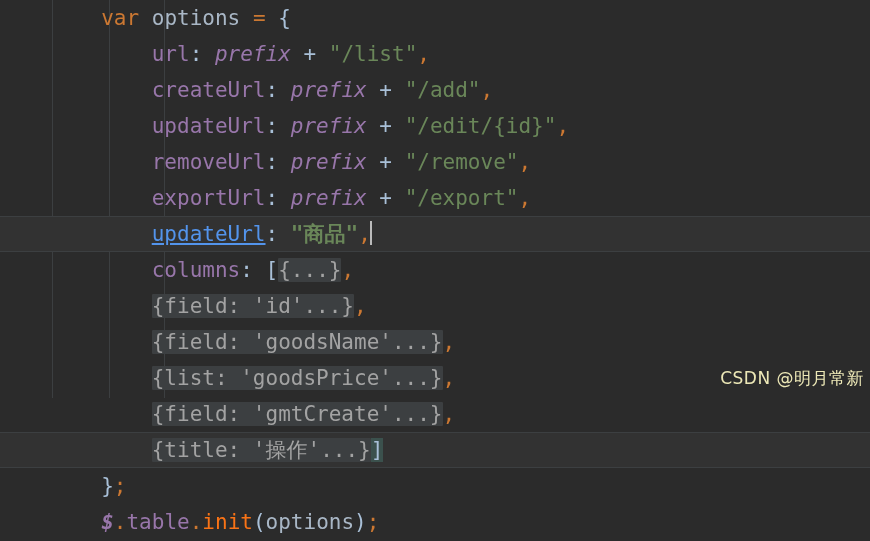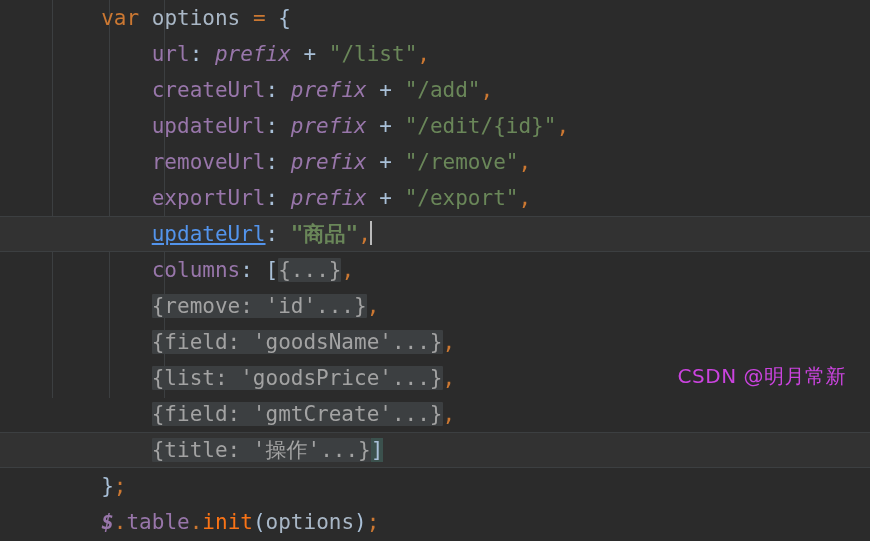--- a/index.html
+++ b/index.html
@@ -93,24 +93,24 @@
     width: 2px;
     height: 24px;
     background: #bbbbbb;
     vertical-align: -4px;
     margin-left: -1px;
   }
 
   
   .watermark {
     position: absolute;
-    right: 24px;
+    right: 6px;
     bottom: 8px;
-    color: #d946ef;
-    font-size: 20px;
+    color: #fef9c3;
+    font-size: 17px;
     font-family: "DejaVu Sans", "Liberation Sans", sans-serif;
     letter-spacing: 0.5px;
     opacity: 0.92;
   }
 </style>
 </head>
 <body>
 
 <div id="editor">
 
@@ -120,21 +120,21 @@
 
   <div class="code-area" id="code-area">
       <div class="code-line"><span class="line-text"><span class="t-default">        </span><span class="t-keyword">var</span><span class="t-default"> </span><span class="t-default">options</span><span class="t-default"> </span><span class="t-punct">=</span><span class="t-default"> </span><span class="t-brace">{</span></span></div>
       <div class="code-line"><span class="line-text"><span class="t-default">            </span><span class="t-prop">url</span><span class="t-colon">:</span><span class="t-default"> </span><span class="t-field">prefix</span><span class="t-default"> </span><span class="t-brace">+</span><span class="t-default"> </span><span class="t-string">"/list"</span><span class="t-punct">,</span></span></div>
       <div class="code-line"><span class="line-text"><span class="t-default">            </span><span class="t-prop">createUrl</span><span class="t-colon">:</span><span class="t-default"> </span><span class="t-field">prefix</span><span class="t-default"> </span><span class="t-brace">+</span><span class="t-default"> </span><span class="t-string">"/add"</span><span class="t-punct">,</span></span></div>
       <div class="code-line"><span class="line-text"><span class="t-default">            </span><span class="t-prop">updateUrl</span><span class="t-colon">:</span><span class="t-default"> </span><span class="t-field">prefix</span><span class="t-default"> </span><span class="t-brace">+</span><span class="t-default"> </span><span class="t-string">"/edit/{id}"</span><span class="t-punct">,</span></span></div>
       <div class="code-line"><span class="line-text"><span class="t-default">            </span><span class="t-prop">removeUrl</span><span class="t-colon">:</span><span class="t-default"> </span><span class="t-field">prefix</span><span class="t-default"> </span><span class="t-brace">+</span><span class="t-default"> </span><span class="t-string">"/remove"</span><span class="t-punct">,</span></span></div>
       <div class="code-line"><span class="line-text"><span class="t-default">            </span><span class="t-prop">exportUrl</span><span class="t-colon">:</span><span class="t-default"> </span><span class="t-field">prefix</span><span class="t-default"> </span><span class="t-brace">+</span><span class="t-default"> </span><span class="t-string">"/export"</span><span class="t-punct">,</span></span></div>
       <div class="code-line hl"><span class="line-text"><span class="t-default">            </span><span class="t-ident-link">updateUrl</span><span class="t-colon">:</span><span class="t-default"> </span><span class="t-string-b">"商品"</span><span class="t-punct">,</span><span class="caret"></span></span></div>
       <div class="code-line"><span class="line-text"><span class="t-default">            </span><span class="t-prop">columns</span><span class="t-colon">:</span><span class="t-default"> </span><span class="t-brace">[</span><span class="fold">{...}</span><span class="t-punct">,</span></span></div>
-      <div class="code-line"><span class="line-text"><span class="t-default">            </span><span class="fold">{remove: 'id'...}</span><span class="t-punct">,</span></span></div>
+      <div class="code-line"><span class="line-text"><span class="t-default">            </span><span class="fold">{field: 'id'...}</span><span class="t-punct">,</span></span></div>
       <div class="code-line"><span class="line-text"><span class="t-default">            </span><span class="fold">{field: 'goodsName'...}</span><span class="t-punct">,</span></span></div>
       <div class="code-line"><span class="line-text"><span class="t-default">            </span><span class="fold">{list: 'goodsPrice'...}</span><span class="t-punct">,</span></span></div>
       <div class="code-line"><span class="line-text"><span class="t-default">            </span><span class="fold">{field: 'gmtCreate'...}</span><span class="t-punct">,</span></span></div>
       <div class="code-line hl"><span class="line-text"><span class="t-default">            </span><span class="fold">{title: '操作'...}</span><span class="brace-match">]</span></span></div>
       <div class="code-line"><span class="line-text"><span class="t-default">        </span><span class="t-brace">}</span><span class="t-punct">;</span></span></div>
       <div class="code-line"><span class="line-text"><span class="t-default">        </span><span class="t-dollar">$</span><span class="t-punct">.</span><span class="t-prop">table</span><span class="t-punct">.</span><span class="t-func">init</span><span class="t-brace">(</span><span class="t-default">options</span><span class="t-brace">)</span><span class="t-punct">;</span></span></div>
     </div>
 
   <div class="watermark">CSDN @明月常新</div>
 </div>

